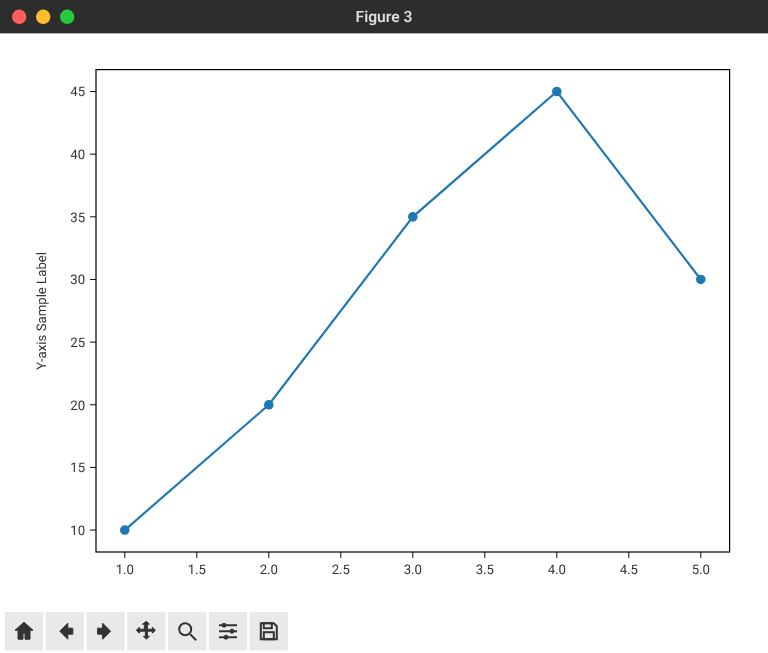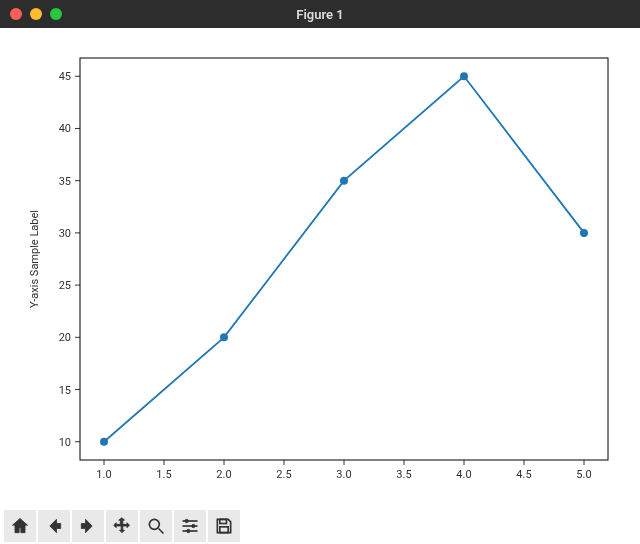--- a/index.html
+++ b/index.html
@@ -20,21 +20,21 @@
 </head>
 <body>
 
 <div class="window">
   <div class="titlebar">
     <div class="traffic">
       <div class="dot red"></div>
       <div class="dot yellow"></div>
       <div class="dot green"></div>
     </div>
-    <div class="title">Figure 1</div>
+    <div class="title">Figure 3</div>
   </div>
 
   <div class="canvas">
     <svg class="chart" id="chart-svg" width="640" height="480">
         <rect x="80" y="30" width="528" height="402" fill="#fff" stroke="#000" stroke-width="1"></rect>
         <line x1="104" y1="432" x2="104" y2="437" stroke="#000" stroke-width="0.8"></line>
         <text x="104" y="450" text-anchor="middle" font-size="11" fill="#333">1.0</text>
         <line x1="164" y1="432" x2="164" y2="437" stroke="#000" stroke-width="0.8"></line>
         <text x="164" y="450" text-anchor="middle" font-size="11" fill="#333">1.5</text>
         <line x1="224" y1="432" x2="224" y2="437" stroke="#000" stroke-width="0.8"></line>

